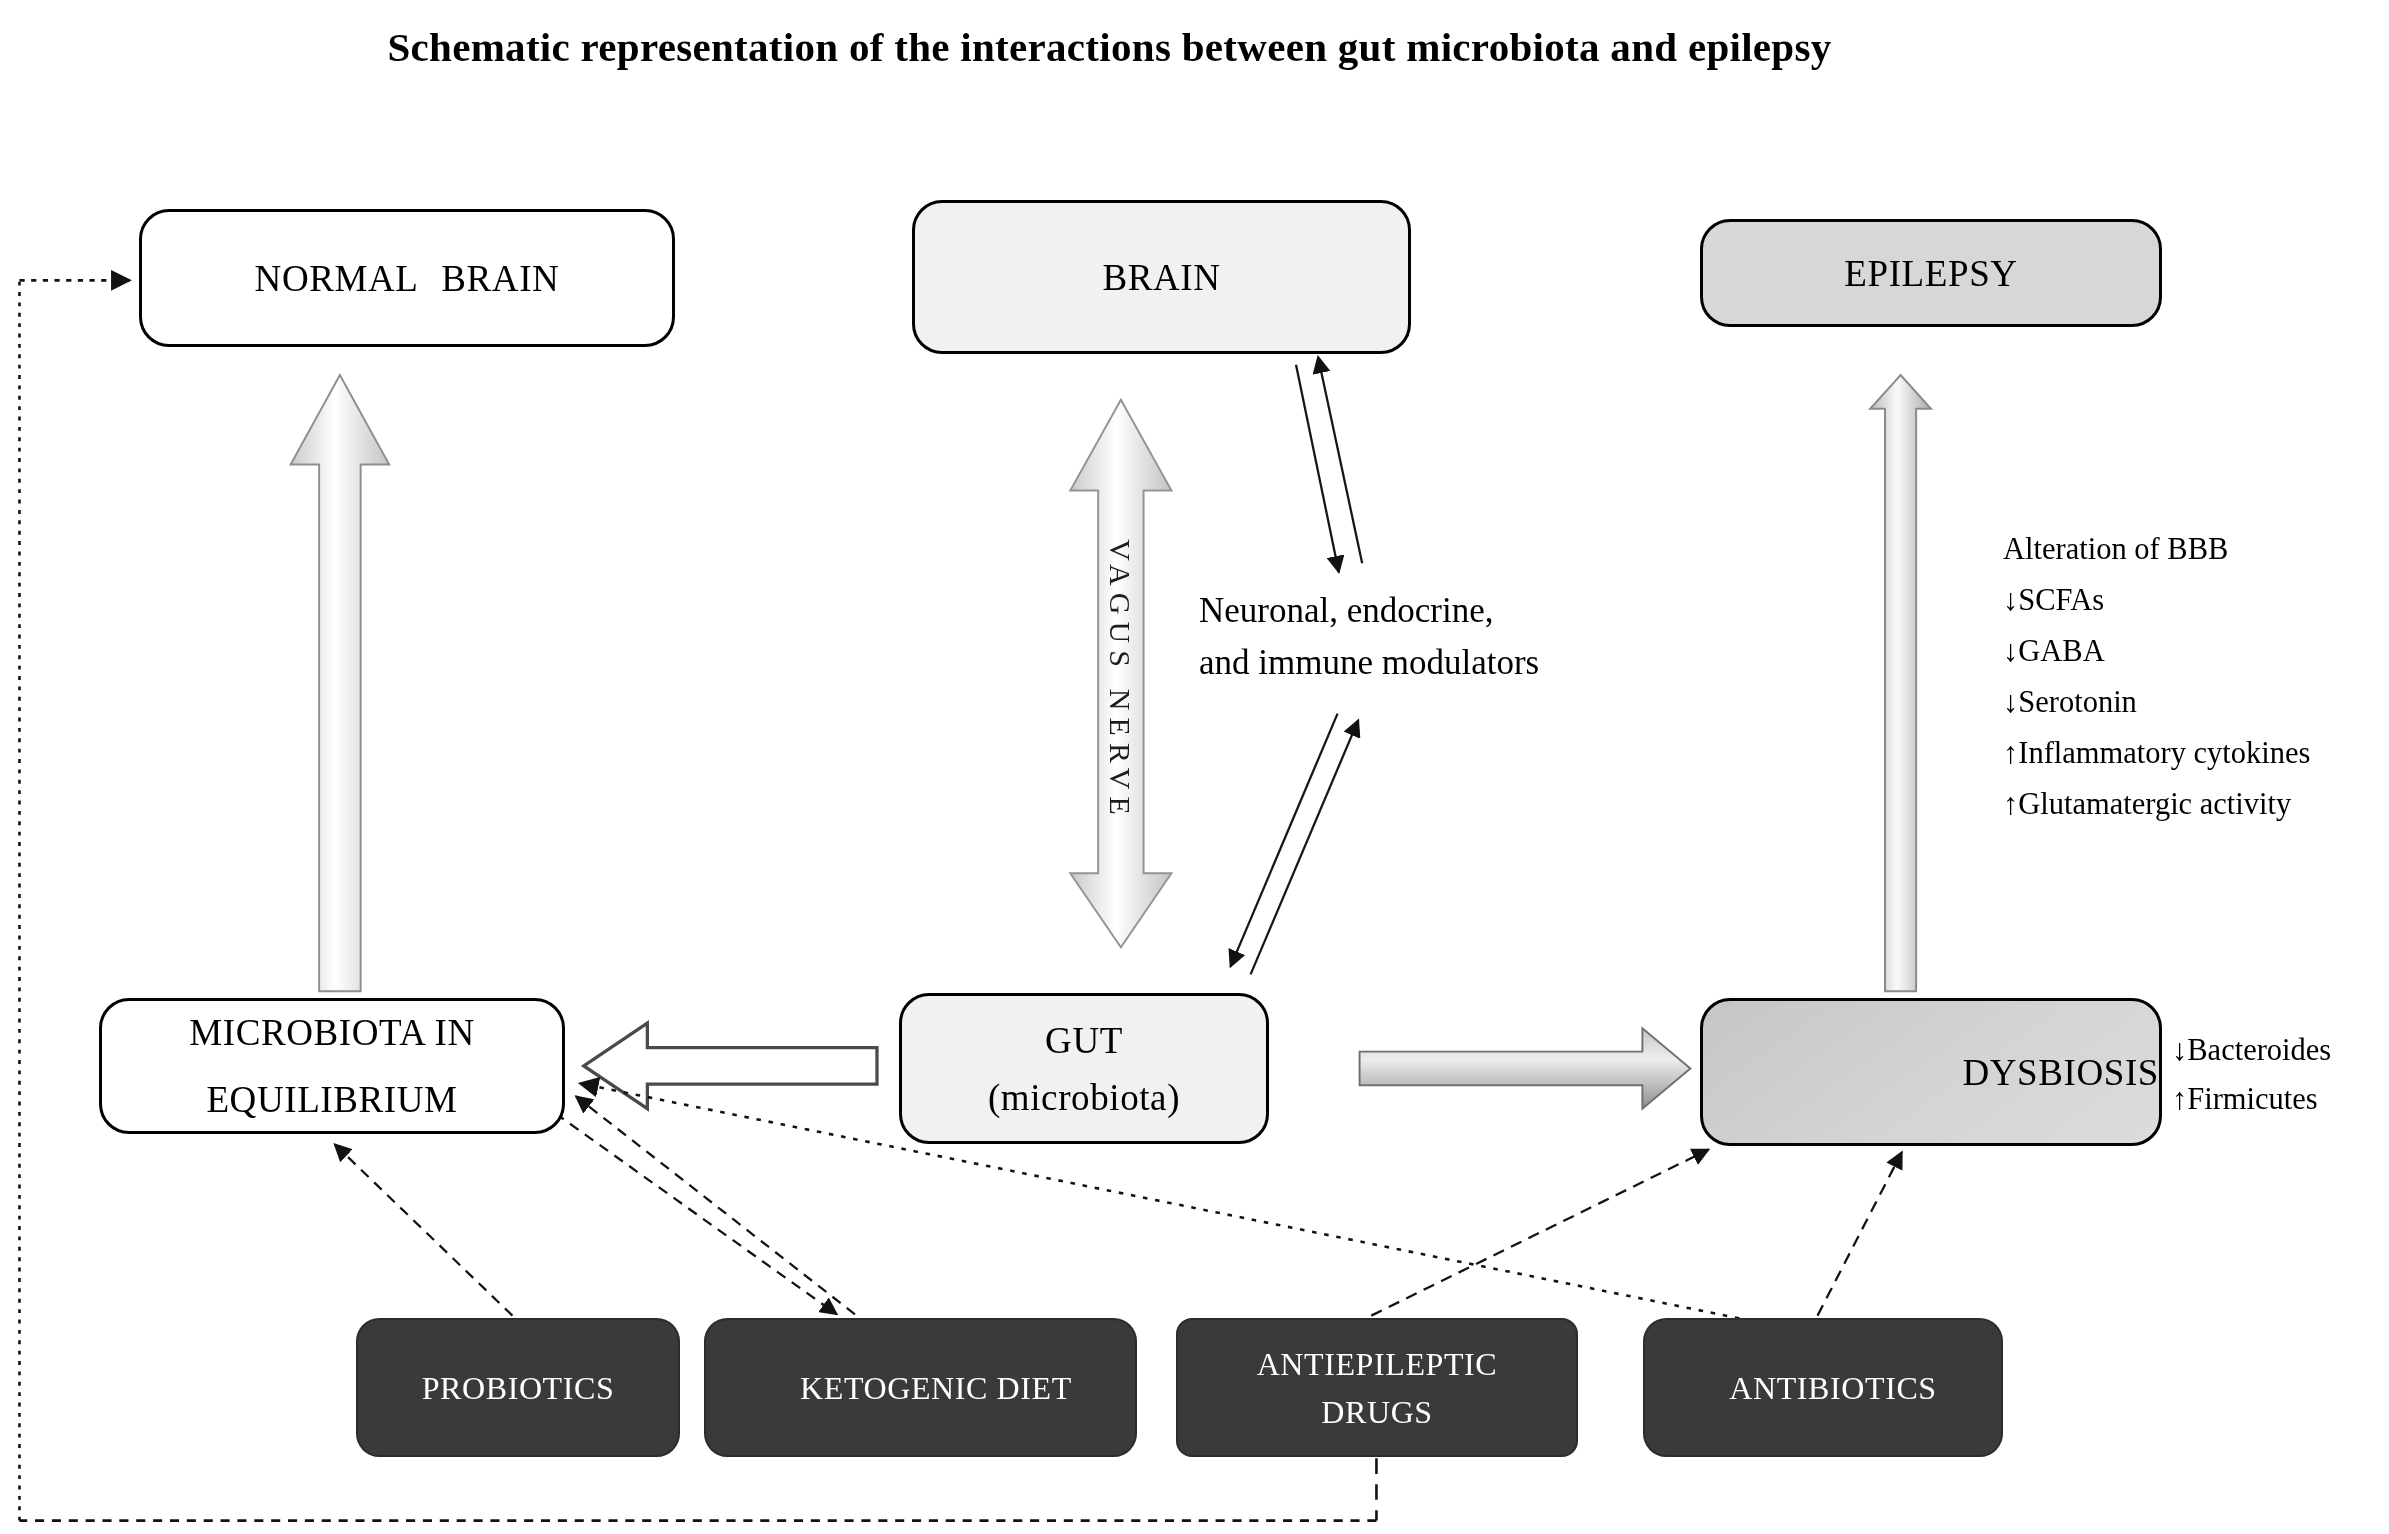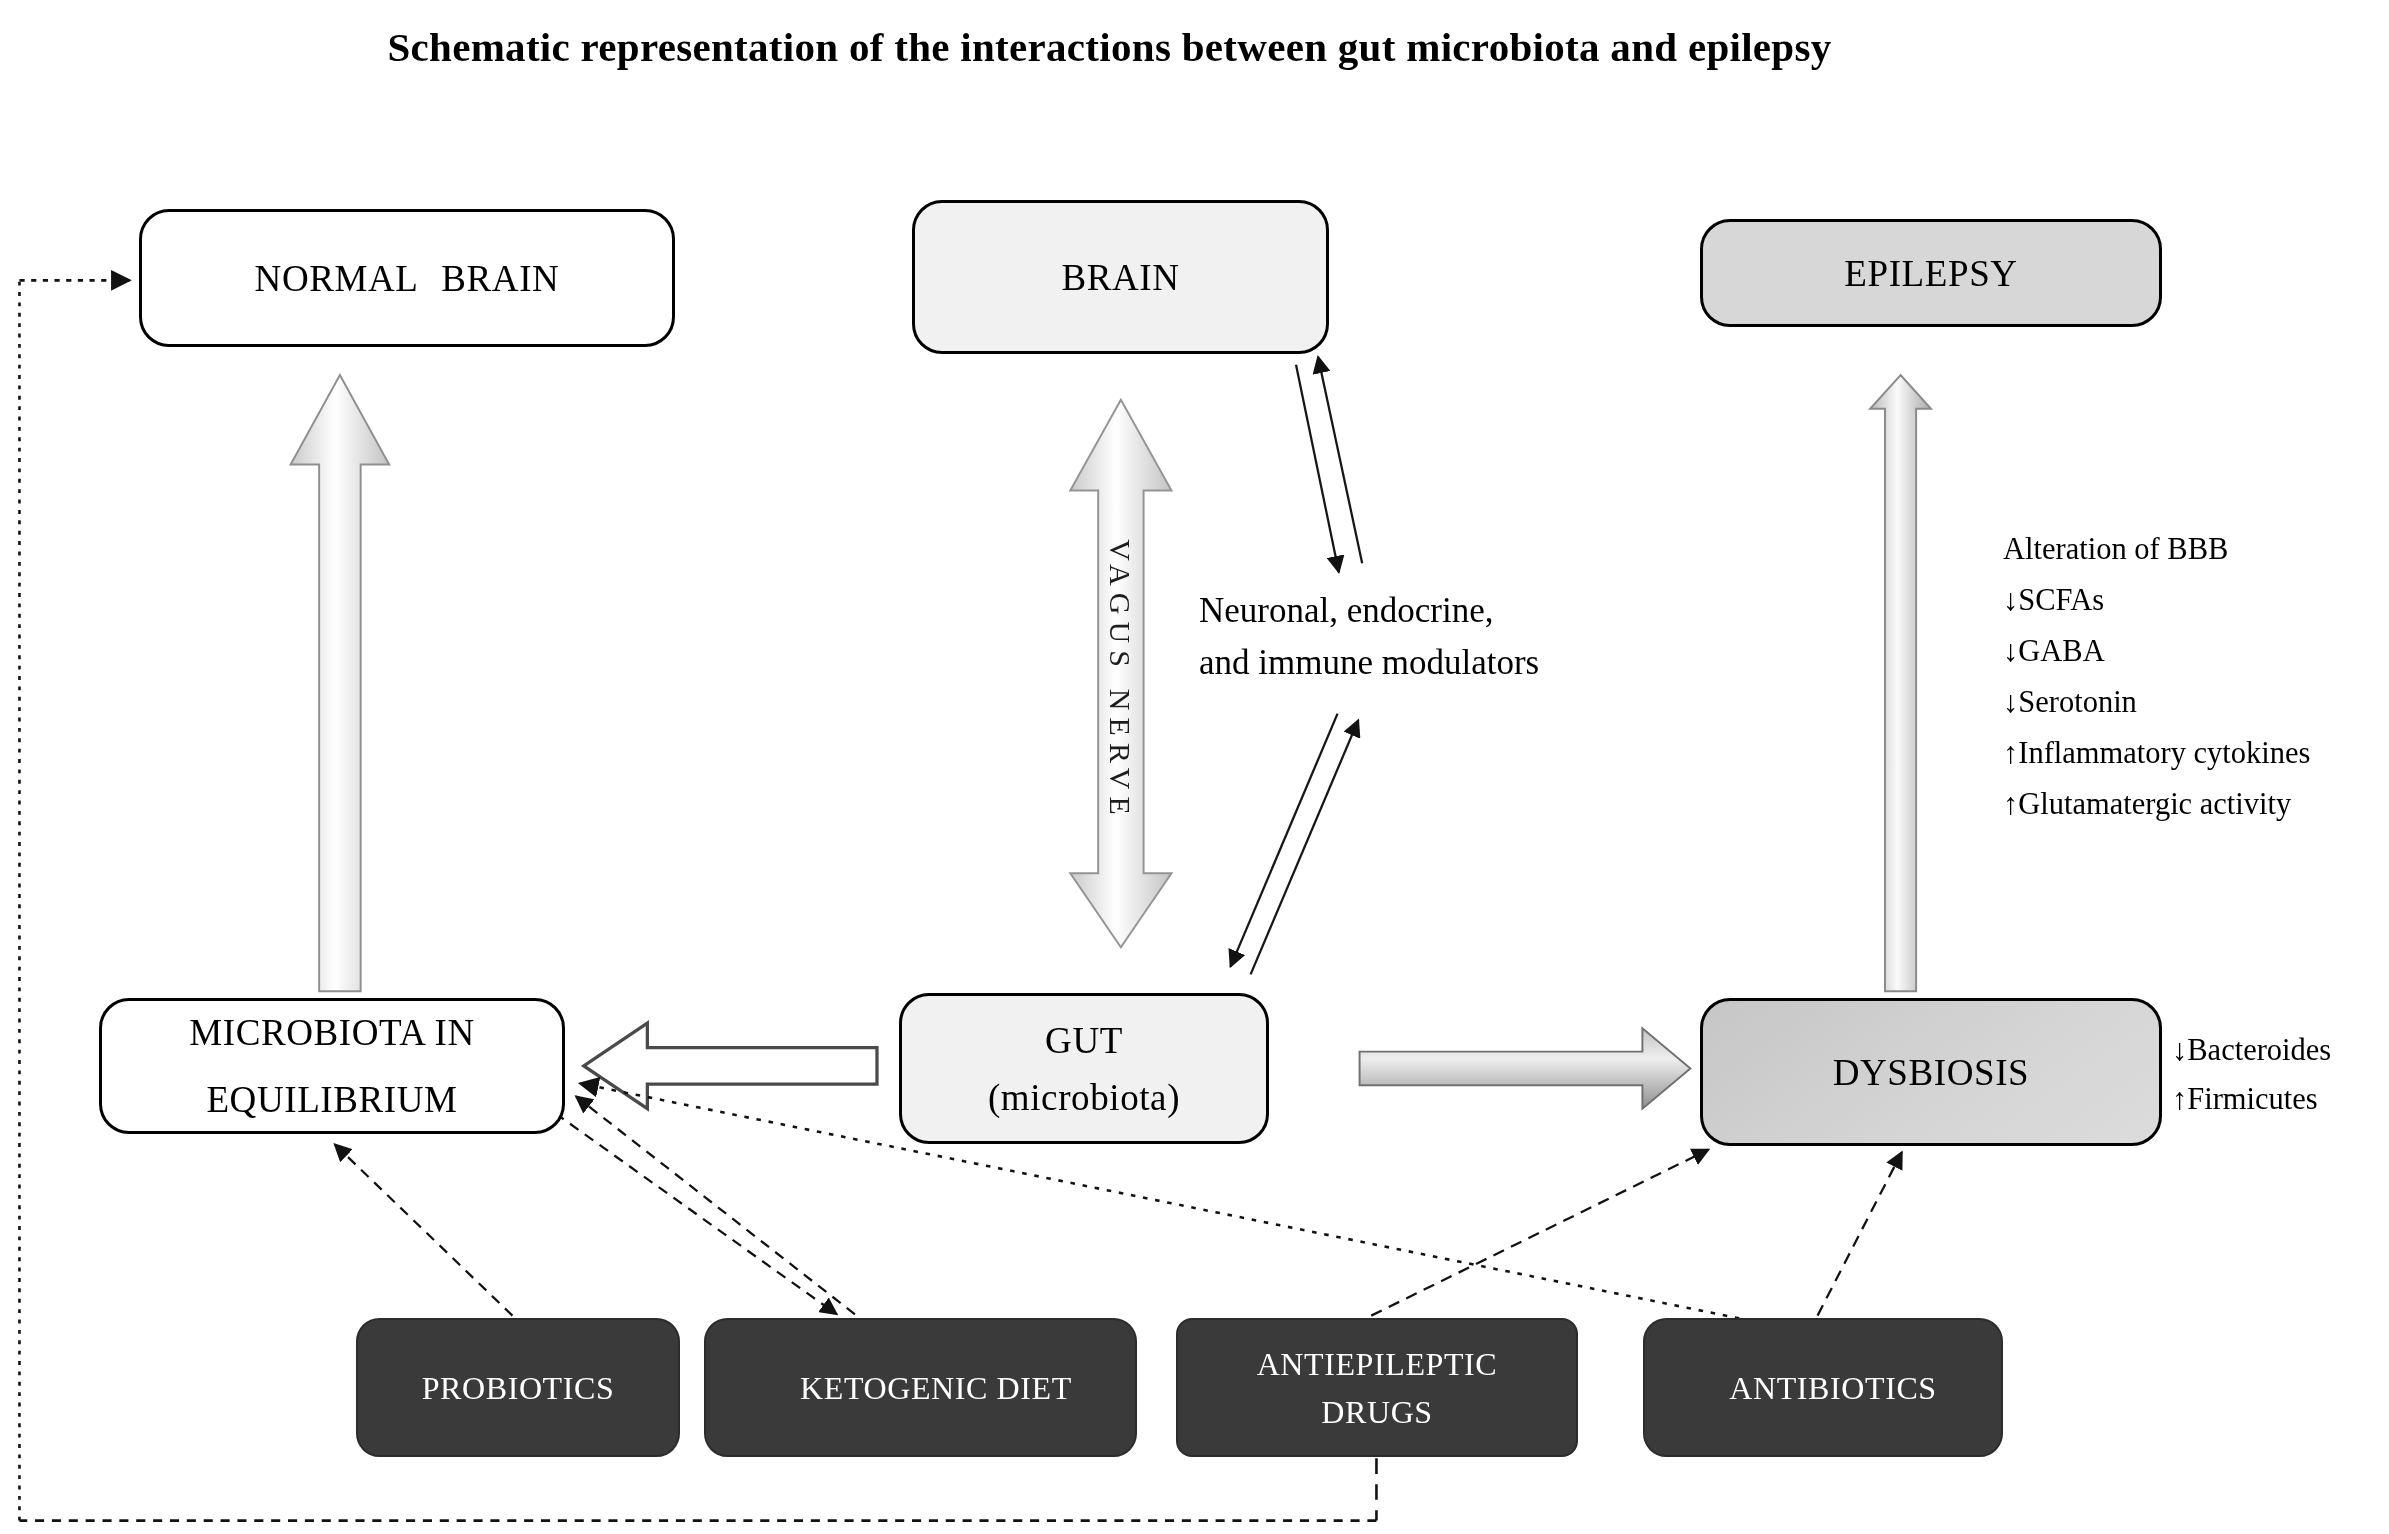--- a/index.html
+++ b/index.html
@@ -103,36 +103,36 @@
     <line x1="2122" y1="2344" x2="30" y2="2344" stroke="#121212" stroke-width="4" stroke-dasharray="14 12"></line>
     <line x1="30" y1="2344" x2="30" y2="432" stroke="#121212" stroke-width="4" stroke-dasharray="6 10"></line>
     <line x1="30" y1="432" x2="200" y2="432" stroke="#121212" stroke-width="4" stroke-dasharray="8 10" marker-end="url(#ah)"></line>
   </svg>
 
   <div class="layer title">Schematic representation of the interactions between gut microbiota and epilepsy</div>
 
   <div class="box outlined b-white fs-top" style="left:139px;top:209px;width:536px;height:138px;">
     <span class="lbl wspace">NORMAL BRAIN</span>
   </div>
-  <div class="box outlined b-light fs-top" style="left:912px;top:200px;width:417px;height:154px;">
+  <div class="box outlined b-light fs-top" style="left:912px;top:200px;width:499px;height:154px;">
     <span class="lbl">BRAIN</span>
   </div>
   <div class="box outlined b-medium fs-top" style="left:1700px;top:219px;width:462px;height:108px;justify-content:center;">
     <span class="lbl">EPILEPSY</span>
   </div>
 
   <div class="box outlined b-white fs-top two-line" style="left:99px;top:998px;width:466px;height:136px;gap:10px;">
     <span class="lbl">MICROBIOTA IN</span>
     <span class="lbl">EQUILIBRIUM</span>
   </div>
   <div class="box outlined b-light fs-top two-line" style="left:899px;top:993px;width:370px;height:151px;">
     <span class="lbl">GUT</span>
     <span class="lbl">(microbiota)</span>
   </div>
-  <div class="box outlined b-dys fs-top" style="left:1700px;top:998px;width:462px;height:148px;">
+  <div class="box outlined b-dys fs-top" style="left:1700px;top:998px;width:462px;height:148px;align-items:flex-end;">
     <span class="lbl">DYSBIOSIS</span>
   </div>
 
   <div class="box b-dark" style="left:356px;top:1318px;width:324px;height:139px;border-radius:23.4px;">
     <span class="lbl">PROBIOTICS</span>
   </div>
   <div class="box b-dark" style="left:704px;top:1318px;width:433px;height:139px;border-radius:23.4px;padding-left:31px;">
     <span class="lbl">KETOGENIC DIET</span>
   </div>
   <div class="box b-dark" style="left:1176px;top:1318px;width:402px;height:139px;border-radius:16px;">

